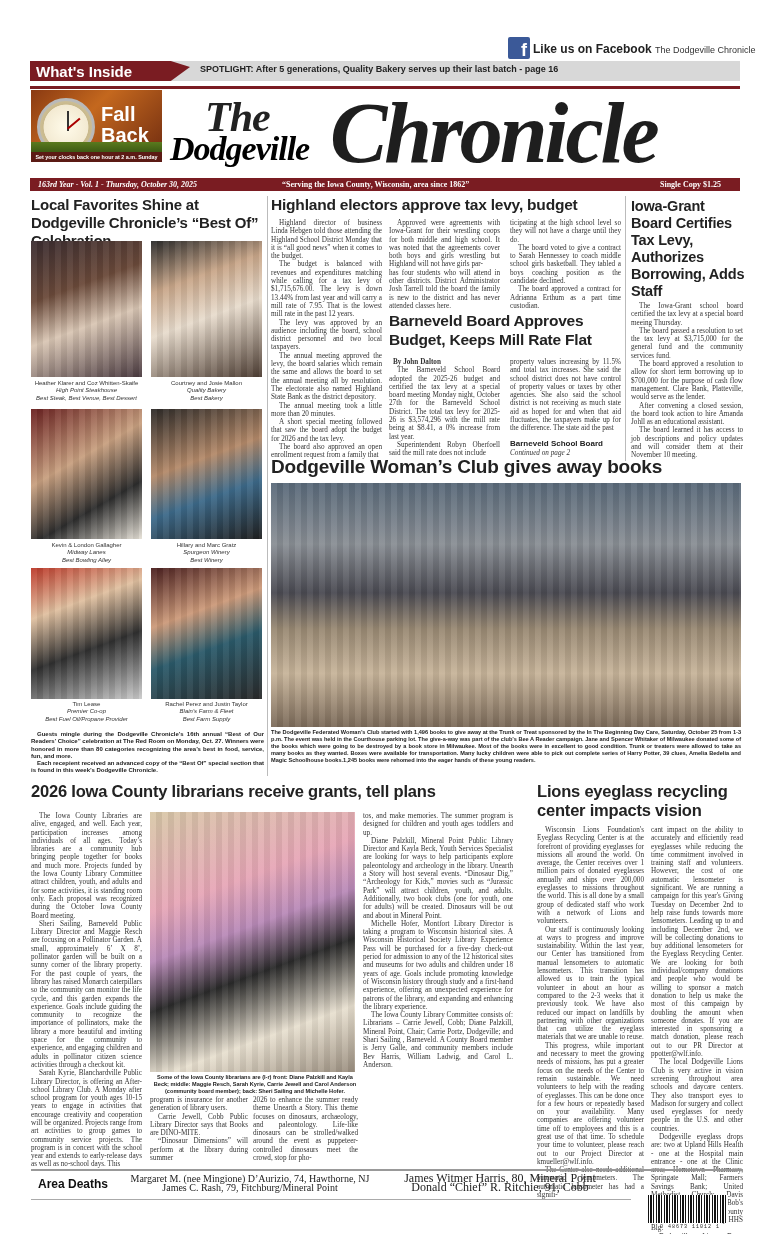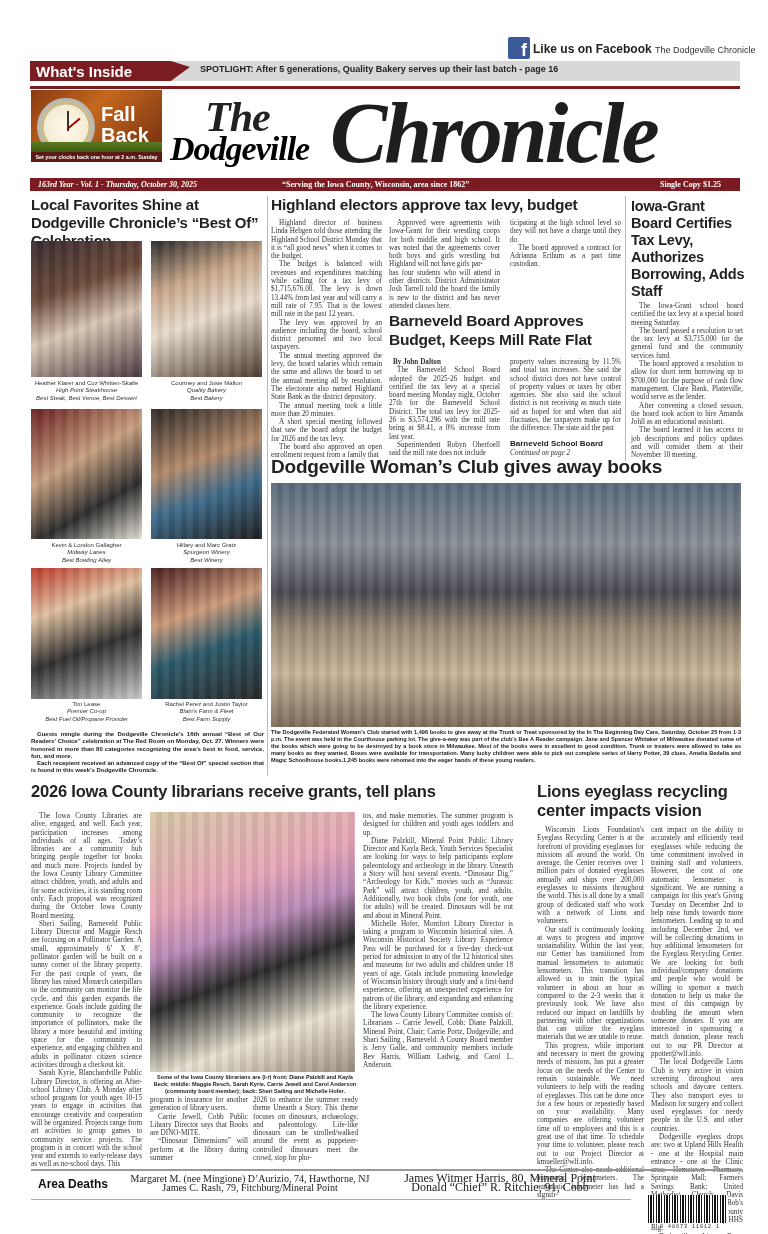--- a/index.html
+++ b/index.html
@@ -159,40 +159,41 @@
   <p>The annual meeting took a little more than 20 minutes.</p>
   <p>A short special meeting followed that saw the board adopt the budget for 2026 and the tax levy.</p>
   <p>The board also approved an open enrollment request from a family that</p>
 </div>
 <div class="abs body-text" style="left:389px;top:219px;width:111px">
   <p>Approved were agreements with Iowa-Grant for their wrestling coops for both middle and high school. It was noted that the agreements cover both boys and girls wrestling but Highland will not have girls par-</p>
   <p style="text-indent:0">has four students who will attend in other districts. District Administrator Josh Tarrell told the board the family is new to the district and has never attended classes here.</p>
 </div>
 <div class="abs body-text" style="left:510px;top:219px;width:111px">
   <p style="text-indent:0">ticipating at the high school level so they will not have a charge until they do.</p>
+  <p>The board voted to give a contract to Sarah Hennessey to coach middle school girls basketball. They tabled a boys coaching position as the candidate declined.</p>
   <p>The board approved a contract for Adrianna Erthum as a part time custodian.</p>
 </div>
 
 <div class="abs hl" style="left:389px;top:312px;width:235px;font-size:15.5px;line-height:18.5px">Barneveld Board Approves Budget, Keeps Mill Rate Flat</div>
 <div class="abs body-text" style="left:389px;top:358px;width:111px">
   <p style="text-indent:4px;font-weight:bold">By John Dalton</p>
   <p>The Barneveld School Board adopted the 2025-26 budget and certified the tax levy at a special board meeting Monday night, October 27th for the Barneveld School District. The total tax levy for 2025-26 is $3,574,296 with the mill rate being at $8.41, a 0% increase from last year.</p>
   <p>Superintendent Robyn Oberfoell said the mill rate does not include</p>
 </div>
 <div class="abs body-text" style="left:510px;top:358px;width:111px">
   <p style="text-indent:0">property values increasing by 11.5% and total tax increases. She said the school district does not have control of property values or taxes by other agencies. She also said the school district is not receiving as much state aid as hoped for and when that aid fluctuates, the taxpayers make up for the difference. The state aid the past</p>
   <p class="sans" style="text-indent:0;font-weight:bold;font-size:8px;line-height:10px;margin-top:6px;color:#222">Barneveld School Board</p>
   <p style="text-indent:0;font-style:italic">Continued on page 2</p>
 </div>
 
 <div class="vrule" style="left:625px;top:196px;height:265px"></div>
 
 <div class="abs hl" style="left:631px;top:198px;width:118px;font-size:14.5px;line-height:17px">Iowa-Grant Board Certifies Tax Levy, Authorizes Borrowing, Adds Staff</div>
 <div class="abs body-text" style="left:631px;top:302px;width:112px">
-  <p>The Iowa-Grant school board certified the tax levy at a special board meeing Saturday.</p>
+  <p>The Iowa-Grant school board certified the tax levy at a special board meeing Thursday.</p>
   <p>The board passed a resolution to set the tax levy at $3,715,000 for the general fund and the community services fund.</p>
   <p>The board approved a resolution to allow for short term borrowing up to $700,000 for the purpose of cash flow management. Clare Bank, Platteville, would serve as the lender.</p>
   <p>After convening a closed session, the board took action to hire Amanda Johll as an educational assistant.</p>
   <p>The board learned it has access to job descriptions and policy updates and will consider them at their November 10 meeting.</p>
 </div>
 
 <div class="abs hl" style="left:271px;top:456px;width:480px;font-size:19px;line-height:22px">Dodgeville Woman’s Club gives away books</div>
 <div class="photo ph-books" style="left:271px;top:483px;width:470px;height:244px">
     <div class="ph-overlay"></div>
   </div>

